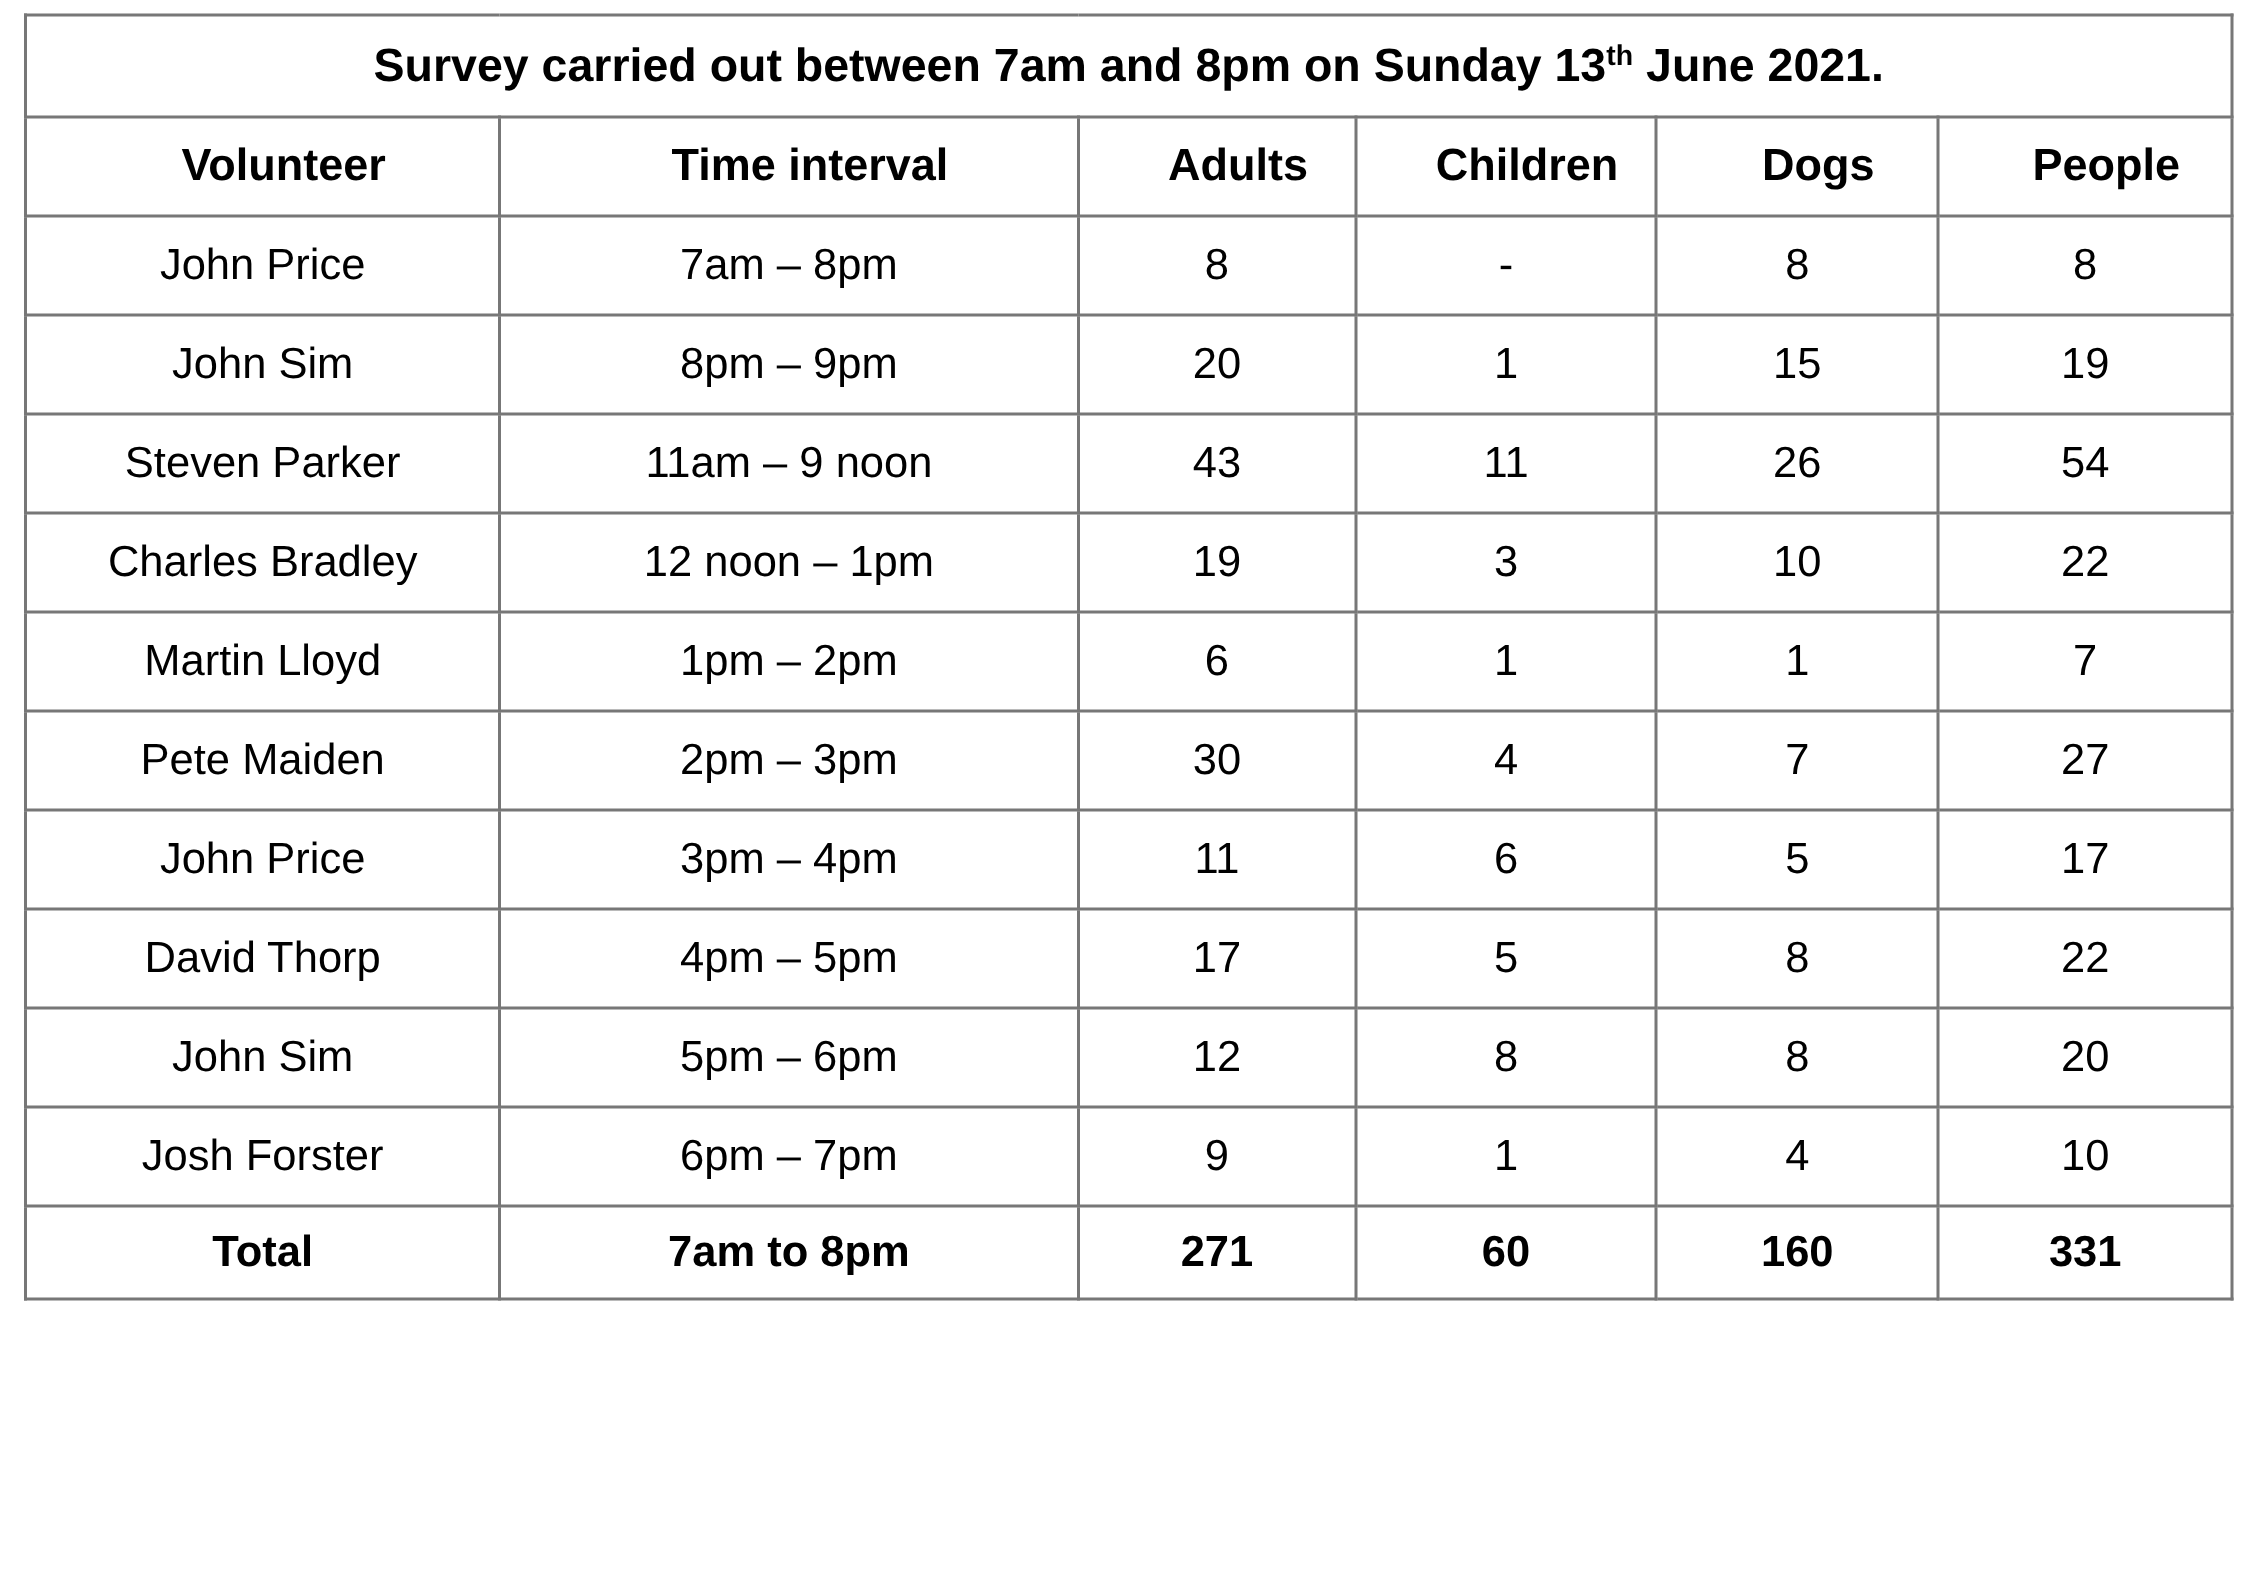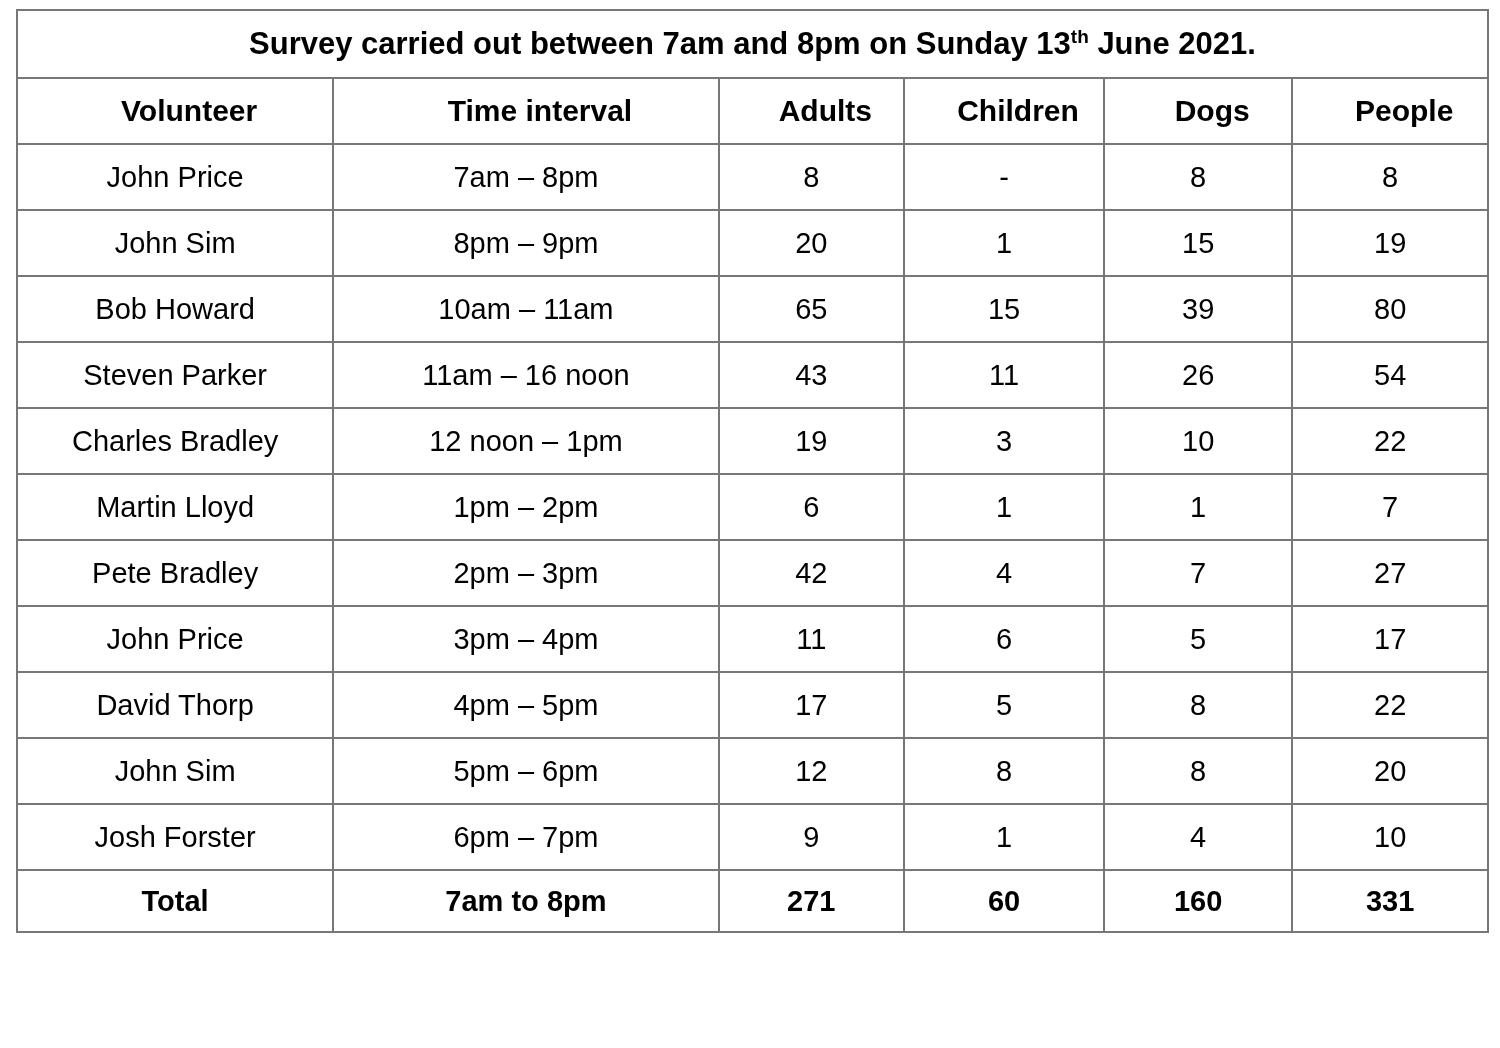--- a/index.html
+++ b/index.html
@@ -101,32 +101,24 @@
     <tr class="data-row">
       <td>John Sim</td>
       <td>8pm – 9pm</td>
       <td>20</td>
       <td>1</td>
       <td>15</td>
       <td>19</td>
     </tr>
 
 
-    <tr class="data-row">
-      <td>Bob Howard</td>
-      <td>10am – 11am</td>
-      <td>65</td>
-      <td>15</td>
-      <td>39</td>
-      <td>80</td>
-    </tr>
 
     <tr class="data-row">
       <td>Steven Parker</td>
-      <td>11am – 16 noon</td>
+      <td>11am – 9 noon</td>
       <td>43</td>
       <td>11</td>
       <td>26</td>
       <td>54</td>
     </tr>
 
     <tr class="data-row">
       <td>Charles Bradley</td>
       <td>12 noon – 1pm</td>
       <td>19</td>
@@ -138,23 +130,23 @@
     <tr class="data-row">
       <td>Martin Lloyd</td>
       <td>1pm – 2pm</td>
       <td>6</td>
       <td>1</td>
       <td>1</td>
       <td>7</td>
     </tr>
 
     <tr class="data-row">
-      <td>Pete Bradley</td>
+      <td>Pete Maiden</td>
       <td>2pm – 3pm</td>
-      <td>42</td>
+      <td>30</td>
       <td>4</td>
       <td>7</td>
       <td>27</td>
     </tr>
 
     <tr class="data-row">
       <td>John Price</td>
       <td>3pm – 4pm</td>
       <td>11</td>
       <td>6</td>

